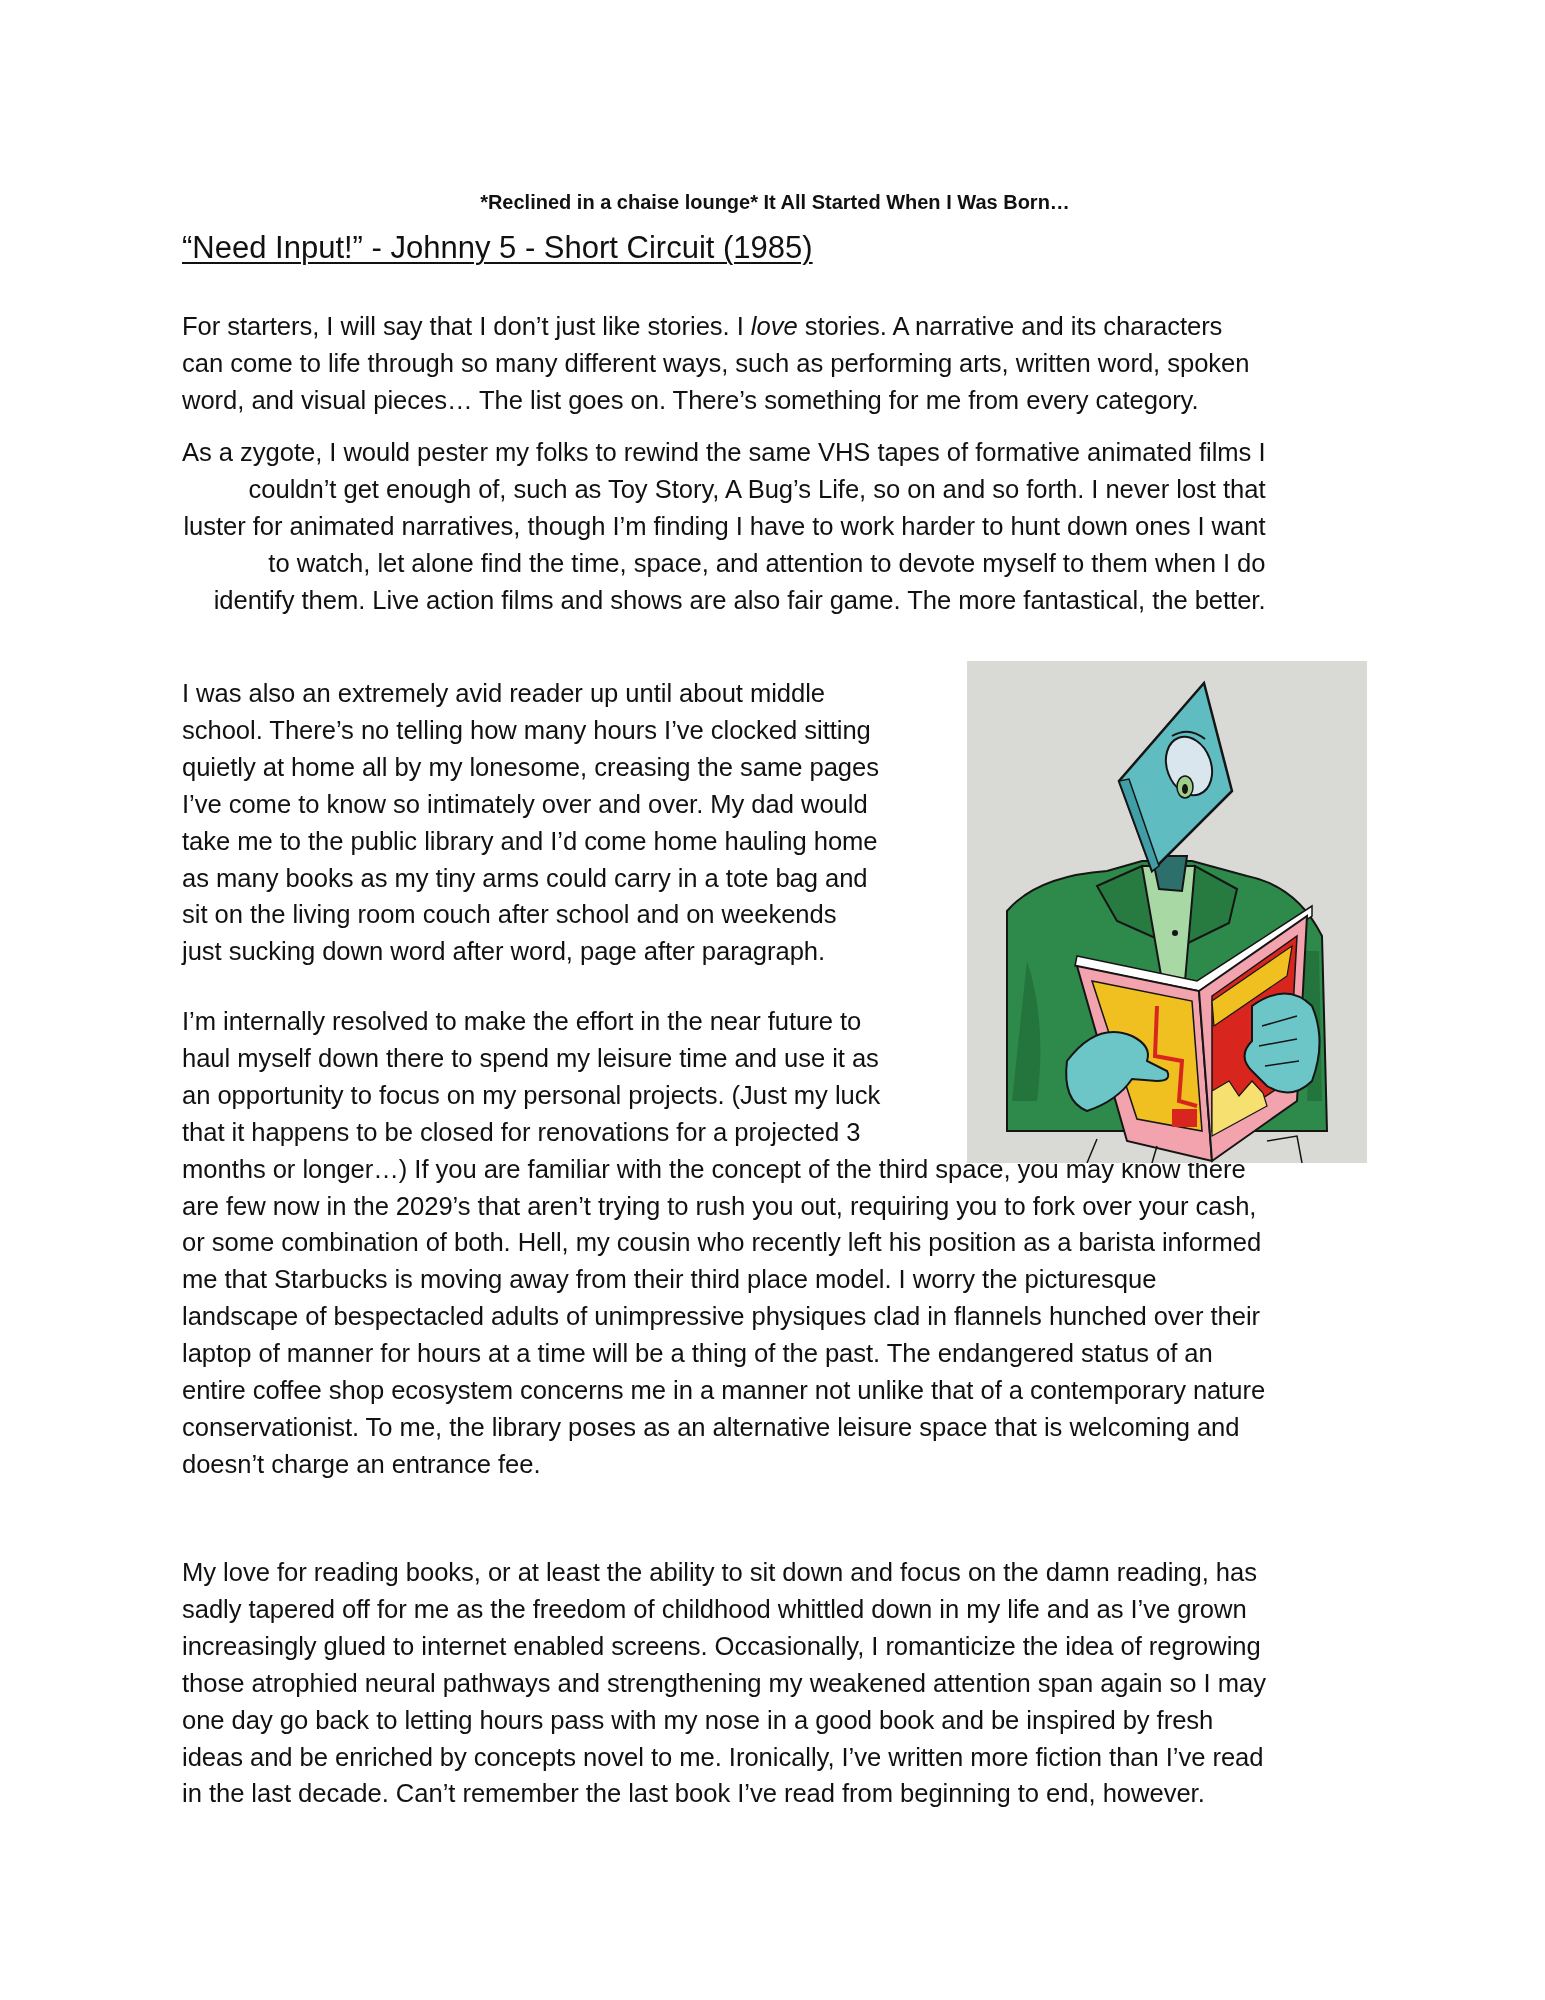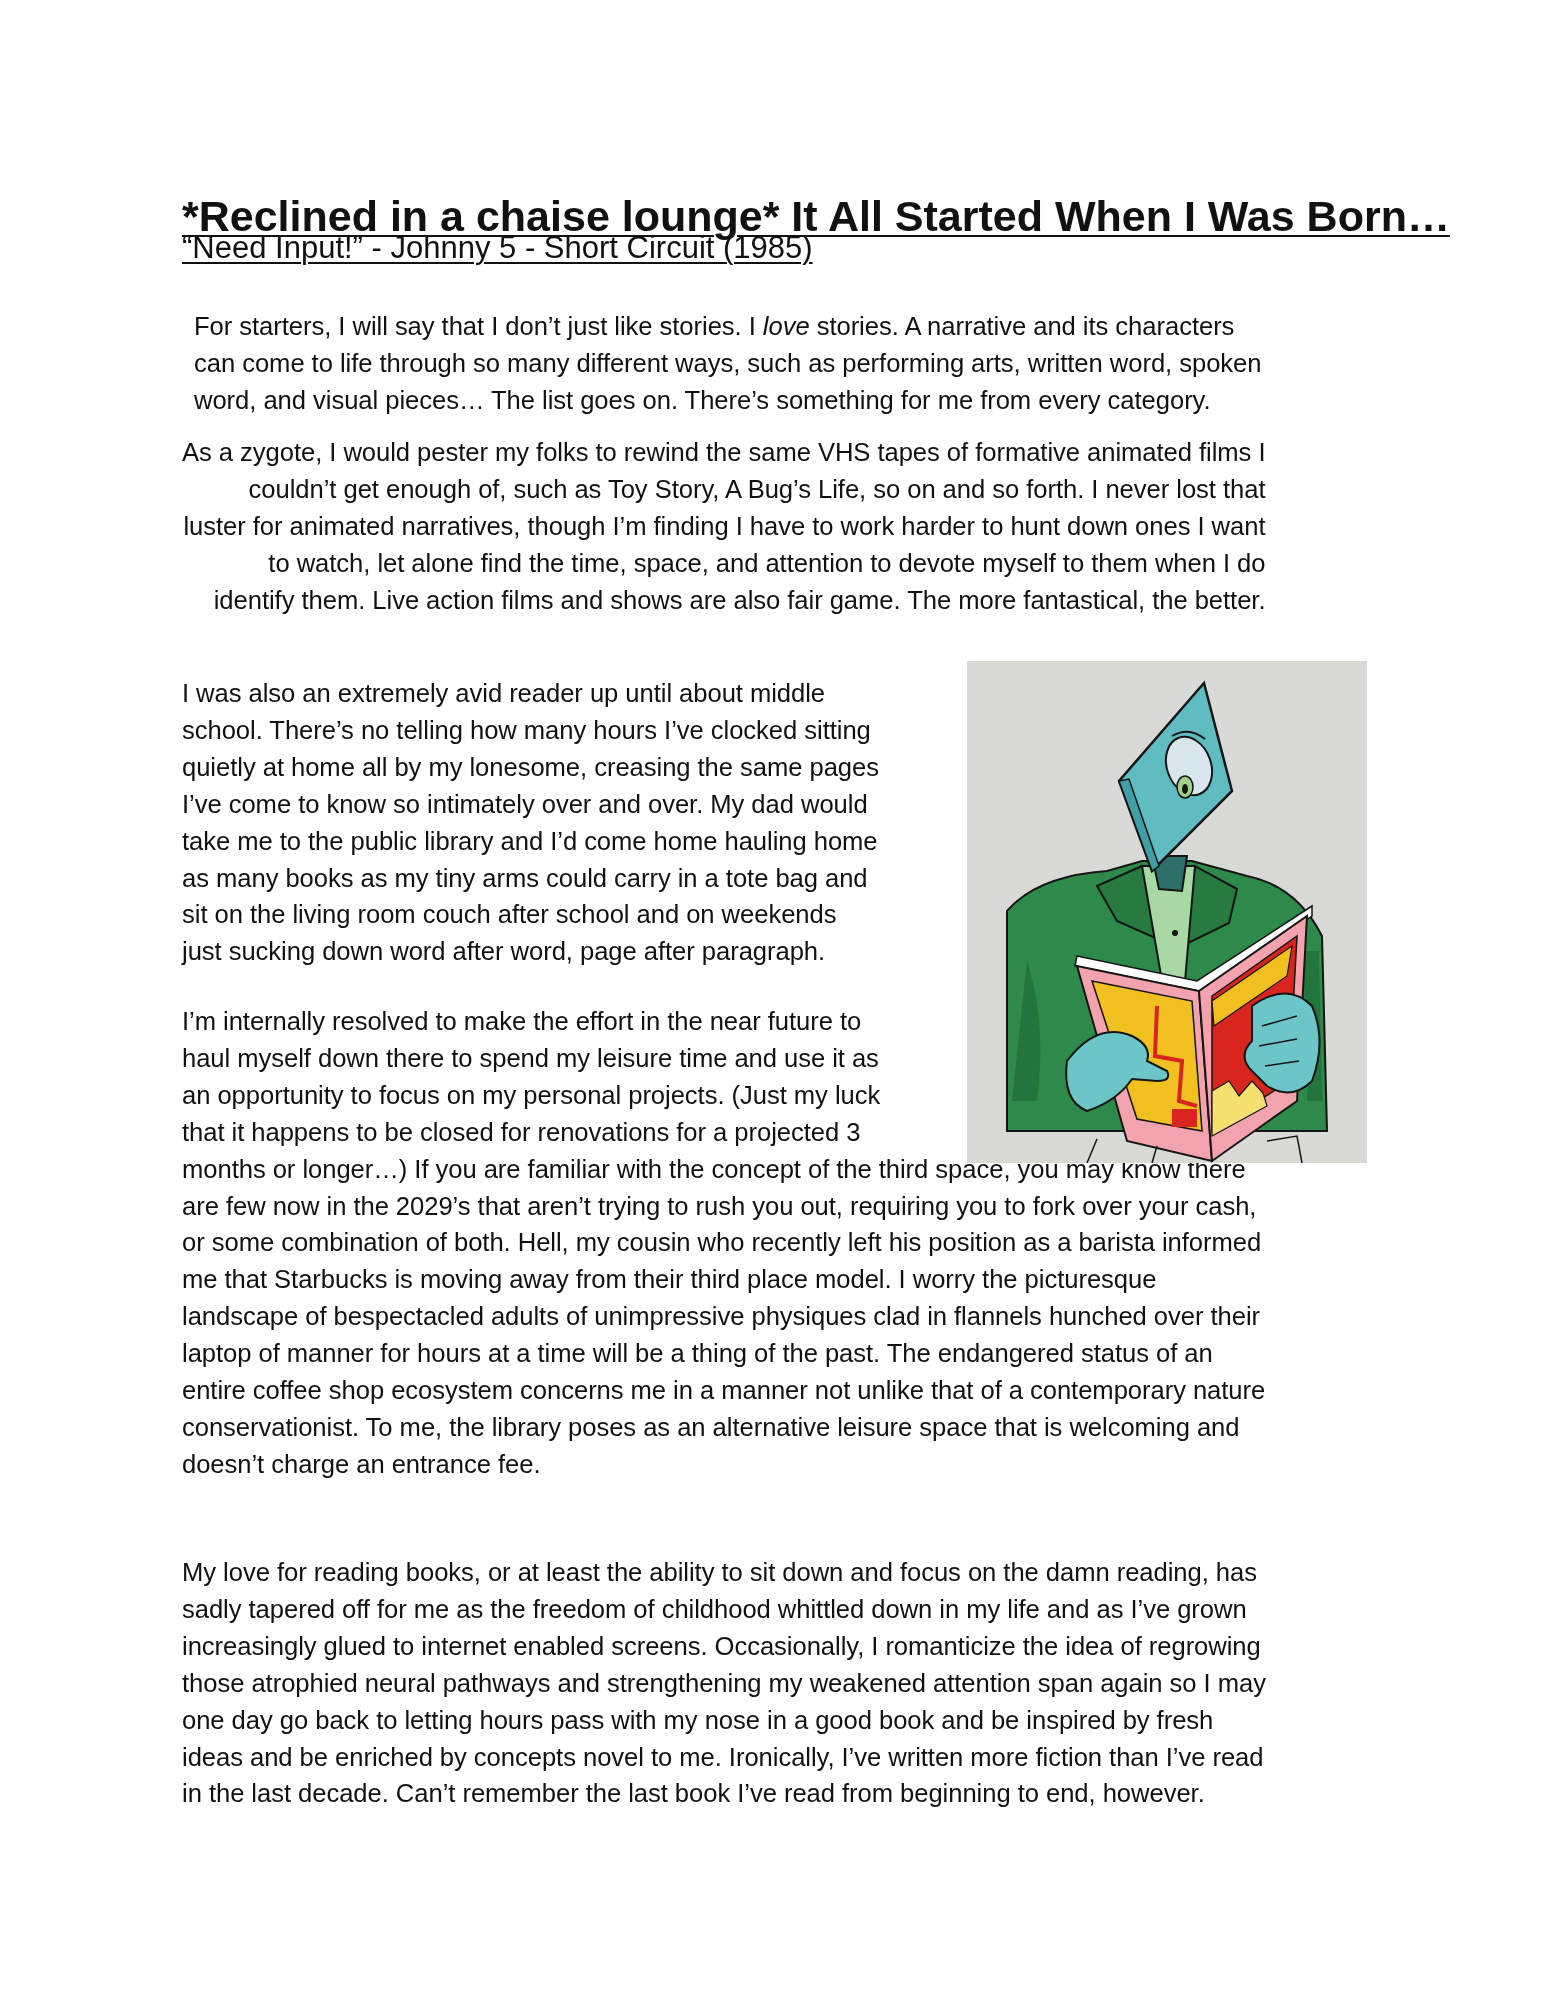--- a/index.html
+++ b/index.html
@@ -16,27 +16,26 @@
       color: #111111;
     }
     .page {
       position: absolute;
       left: 182px;
       top: 0;
       width: 1186px;
     }
     .title {
       position: absolute;
-      top: 194px;
+      top: 180px;
       left: 0;
       width: 1186px;
       text-align: center;
-      font-size: 43px;
+      font-size: 20px;
       font-weight: bold;
-      text-decoration: underline;
       text-underline-offset: 4px;
       text-decoration-thickness: 2px;
       line-height: 44px;
       margin: 0;
       white-space: nowrap;
     }
     .subtitle {
       position: absolute;
       top: 226px;
       left: 0;
@@ -57,21 +56,21 @@
       font-size: 25.6px;
       line-height: 36.9px;
       letter-spacing: -0.05px;
     }
     .para .ln {
       display: block;
       white-space: nowrap;
     }
     .para .ln i { font-style: italic; }
 
-    #p1 { top: 308px; margin-left: 12px; }
+    #p1 { top: 308px; }
     #p2 { top: 434px; text-align: right; }
     #p3 { top: 675px; }
     #p4 { top: 1003px; }
     #p5 { top: 1554px; }
 
     .figure {
       position: absolute;
       left: 785px;   
       top: 661px;
       width: 400px;

